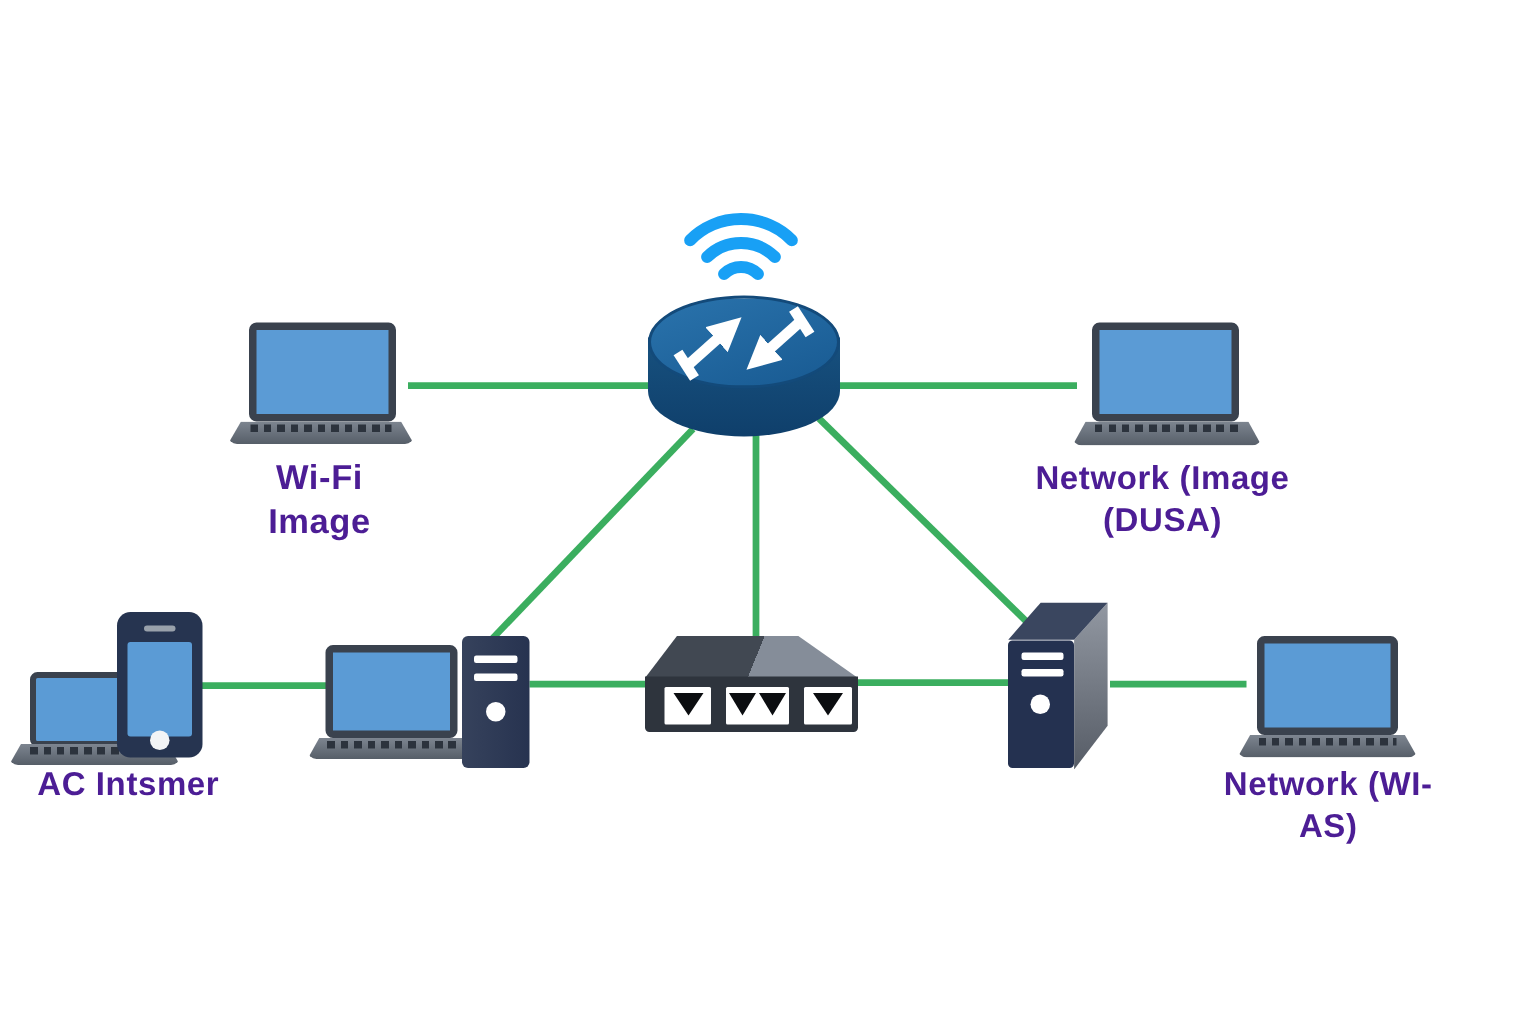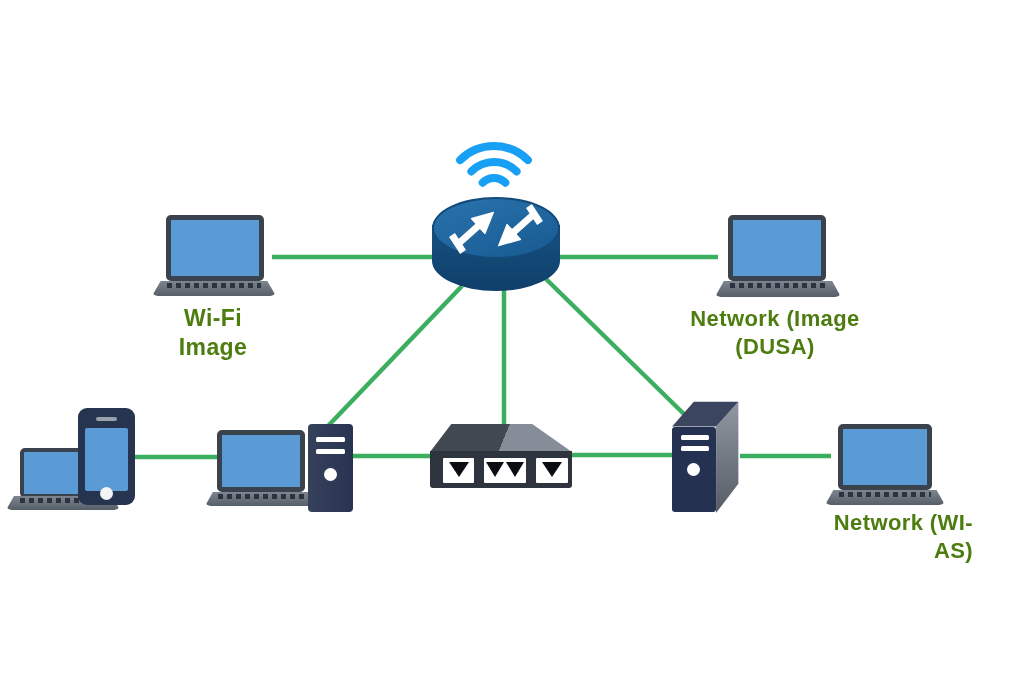--- a/index.html
+++ b/index.html
@@ -46,21 +46,21 @@
 
   
   .router-body{position:absolute;left:0;top:28px;width:128px;height:66px;
                background:linear-gradient(#17517f,#0f3f6b);
                border-radius:0 0 50% 50% / 0 0 46% 46%;}
   .router-top{position:absolute;left:0;top:0;width:128px;height:62px;border-radius:50%;
               background:linear-gradient(160deg,#2a73ac,#185a92);border:2px solid #134a7a;box-sizing:border-box;}
   .router-arrows{position:absolute;left:0;top:0;}
 
   
-  .diagram-label{position:absolute;color:#4d7c0f;font-size:22px;font-weight:600;
+  .diagram-label{position:absolute;color:#4c1d95;font-size:22px;font-weight:600;
                  letter-spacing:.4px;text-align:center;white-space:pre-line;line-height:1.25;}
 </style>
 </head>
 <body>
 
 <div class="canvas">
 
   <svg class="edges" width="1024" height="677" viewBox="0 0 1024 677">
     <line x1="272" y1="257" x2="434" y2="257"></line>
     <line x1="558" y1="257" x2="718" y2="257"></line>
@@ -158,15 +158,16 @@
   </div>
 
   <div>
     <div class="node lap-screen" style="left:838px;top:424px;width:84px;height:56px;"></div>
     <div class="node lap-base" style="left:825px;top:490px;width:120px;height:15px;"></div>
   </div>
 
   <div class="diagram-label" style="left:148px;top:304px;width:130px;font-size:23px;">Wi-Fi
 Image</div>
   <div class="diagram-label" style="left:655px;top:305px;width:240px;">Network (Image (DUSA)</div>
-  <div class="diagram-label" style="left:798px;top:509px;width:175px;text-align:right;">Network (WI-AS)</div>
+  <div class="diagram-label" style="left:8px;top:509px;width:155px;">AC Intsmer</div>
+  <div class="diagram-label" style="left:798px;top:509px;width:175px;">Network (WI-AS)</div>
 
 </div>
 
 </body></html>

